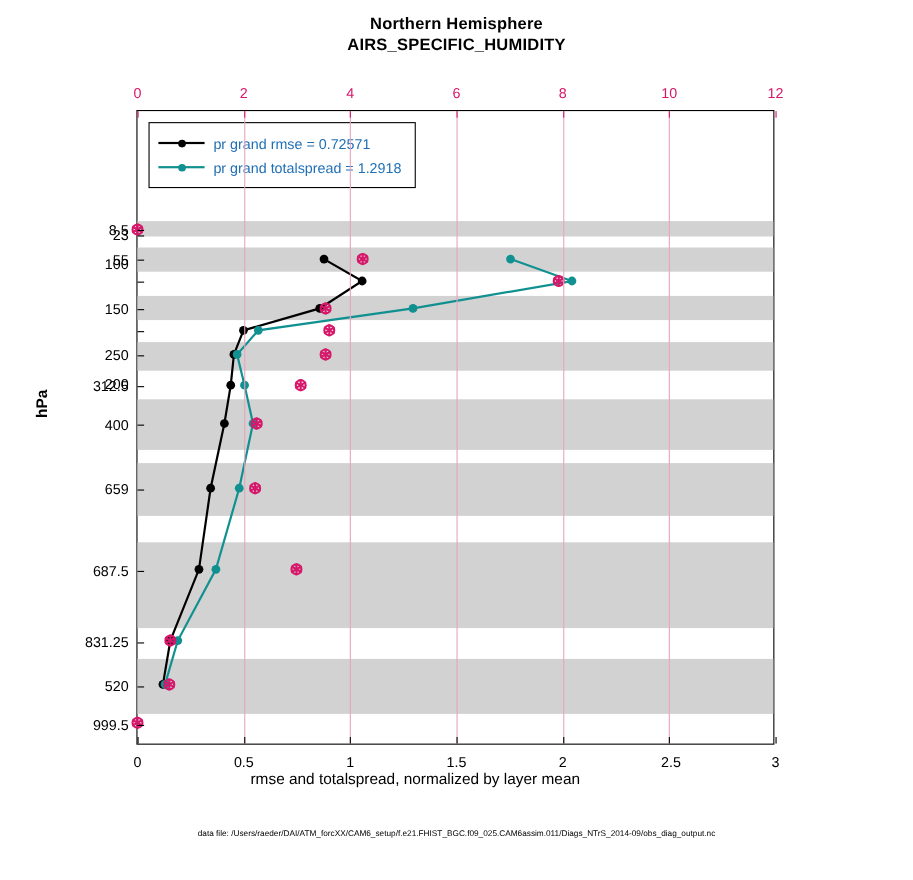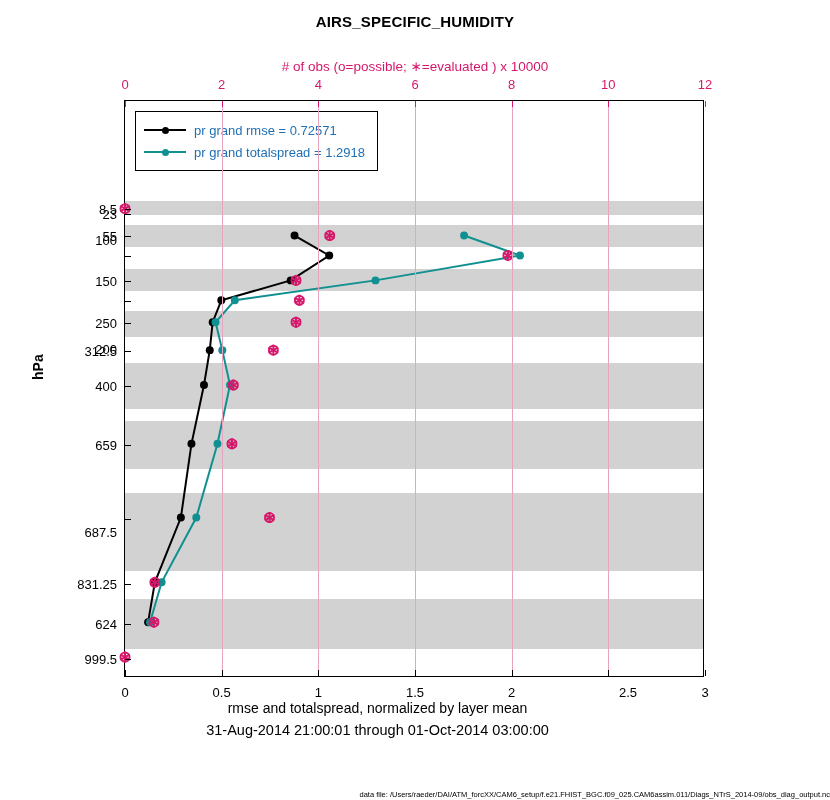--- a/index.html
+++ b/index.html
@@ -132,22 +132,22 @@
     width: 755px;
     text-align: center;
     font-size: 14px;
   }
   #x-caption1 { top: 700px; }
   #x-caption2 { top: 722px; font-size: 14.5px; }
   .footer {
     position: absolute;
     left: 0;
     width: 830px;
-    top: 790px;
-    text-align: right;
+    top: 753px;
+    text-align: center;
     font-size: 7.5px;
     color: #000000;
   }
   
   #legend {
     position: absolute;
     left: 10px;
     top: 10px;
     border: 1px solid #000000;
     background: #ffffff;
@@ -195,24 +195,24 @@
     height: 100%;
     overflow: visible;
   }
 </style>
 </head>
 <body>
 
 <div id="page">
 
   <div class="title-block">
+    <div class="title-line">Northern Hemisphere</div>
     <div class="title-line">AIRS_SPECIFIC_HUMIDITY</div>
   </div>
 
-  <div class="top-axis-label"># of obs (o=possible; ∗=evaluated ) x 10000</div>
 
   <div class="axis-title-y">hPa</div>
 
   <div id="plot">
       <div class="band" style="top: 498px; height: 50px; background: rgb(210, 210, 210);"></div>
       <div class="band" style="top: 392px; height: 78px; background: rgb(210, 210, 210);"></div>
       <div class="band" style="top: 320px; height: 48px; background: rgb(210, 210, 210);"></div>
       <div class="band" style="top: 262px; height: 46px; background: rgb(210, 210, 210);"></div>
       <div class="band" style="top: 210px; height: 26px; background: rgb(210, 210, 210);"></div>
       <div class="band" style="top: 168px; height: 22px; background: rgb(210, 210, 210);"></div>
@@ -349,21 +349,21 @@
       <div class="tick-b" style="left: 193.333px;"></div>
       <div class="xlab-bot" style="left: 193.333px;">1</div>
       <div class="vgrid" style="left: 290px; background: rgb(232, 165, 191);"></div>
       <div class="tick-b" style="left: 290px;"></div>
       <div class="xlab-bot" style="left: 290px;">1.5</div>
       <div class="vgrid" style="left: 386.667px; background: rgb(232, 165, 191);"></div>
       <div class="tick-b" style="left: 386.667px;"></div>
       <div class="xlab-bot" style="left: 386.667px;">2</div>
       <div class="vgrid" style="left: 483.333px; background: rgb(232, 165, 191);"></div>
       <div class="tick-b" style="left: 483.333px;"></div>
-      <div class="xlab-bot" style="left: 503px;">2.5</div>
+      <div class="xlab-bot" style="left: 485px;">2.5</div>
       <div class="tick-b" style="left: 580px;"></div>
       <div class="xlab-bot" style="left: 580px;">3</div>
       <div class="tick-t" style="left: 0px;"></div>
       <div class="xlab-top" style="left: 0px;">0</div>
       <div class="tick-t" style="left: 96.6667px;"></div>
       <div class="xlab-top" style="left: 96.6667px;">2</div>
       <div class="tick-t" style="left: 193.333px;"></div>
       <div class="xlab-top" style="left: 193.333px;">4</div>
       <div class="tick-t" style="left: 290px;"></div>
       <div class="xlab-top" style="left: 290px;">6</div>
@@ -387,27 +387,26 @@
       <div class="ylab" style="top: 200px; margin-top: 48px;">200</div>
       <div class="tick-l" style="top: 222px;"></div>
       <div class="ylab" style="top: 222px;">250</div>
       <div class="tick-l" style="top: 250px;"></div>
       <div class="ylab" style="top: 250px;">312.5</div>
       <div class="tick-l" style="top: 285px;"></div>
       <div class="ylab" style="top: 285px;">400</div>
       <div class="tick-l" style="top: 344px;"></div>
       <div class="ylab" style="top: 344px;">659</div>
       <div class="tick-l" style="top: 418px;"></div>
-      <div class="ylab" style="top: 431px;">687.5</div>
+      <div class="ylab" style="top: 418px;">687.5</div>
       <div class="tick-l" style="top: 483px;"></div>
       <div class="ylab" style="top: 483px;">831.25</div>
       <div class="tick-l" style="top: 523px;"></div>
-      <div class="ylab" style="top: 523px;">624</div>
+      <div class="ylab" style="top: 523px;">520</div>
       <div class="tick-l" style="top: 558px;"></div>
       <div class="ylab" style="top: 558px;">999.5</div>
     </div>
 
   <div class="xaxis-caption" id="x-caption1">rmse and totalspread, normalized by layer mean</div>
-  <div class="xaxis-caption" id="x-caption2">31-Aug-2014 21:00:01 through 01-Oct-2014 03:00:00</div>
 
   <div class="footer">data file: /Users/raeder/DAI/ATM_forcXX/CAM6_setup/f.e21.FHIST_BGC.f09_025.CAM6assim.011/Diags_NTrS_2014-09/obs_diag_output.nc</div>
 
 </div>
 
 </body></html>

